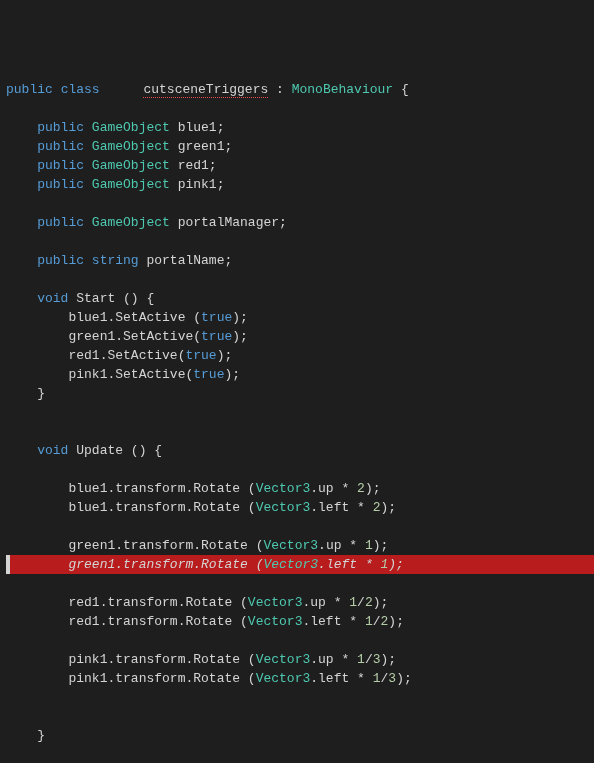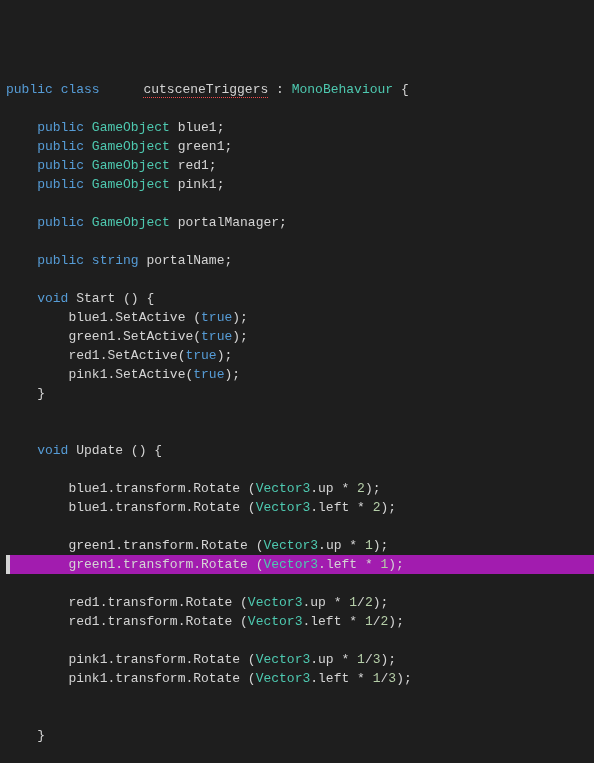--- a/index.html
+++ b/index.html
@@ -15,21 +15,21 @@
     width: 594px;
     height: 763px;
   }
   .line { display: block; min-height: 19px; }
   .kw { color: #569cd6; font-family: Liberation Mono, monospace; }
   .cls { color: #4ec9b0; }
   .ident { color: #d4d4d4; }
   .punc { color: #d4d4d4; }
   .num { color: #b5cea8; }
   .squig-red { border-bottom: 1px dotted #f14c4c; text-decoration-skip-ink: none; margin-left: 36px; }
-  .line-hl { background: #a21caf; display: inline-block; width: 100%; }
+  .line-hl { background: #b91c1c; display: inline-block; width: 100%; font-style: italic; }
   .gutter-bar {
     position: absolute;
     left: 0;
     width: 4px;
     height: 19px;
     background: #d4d4d4;
   }
   .rel { position: relative; }
 </style>
 </head>

